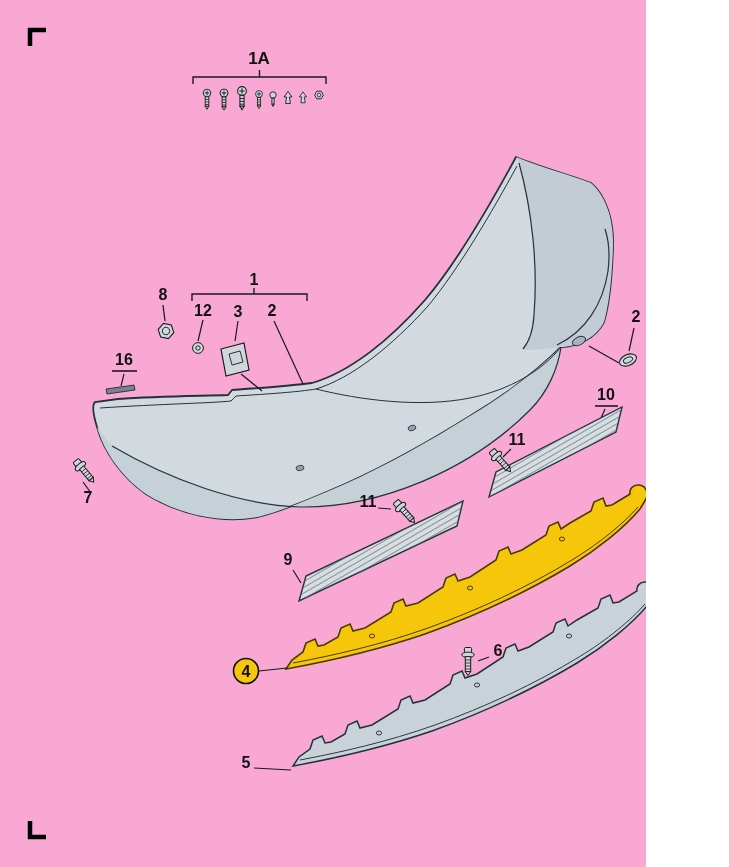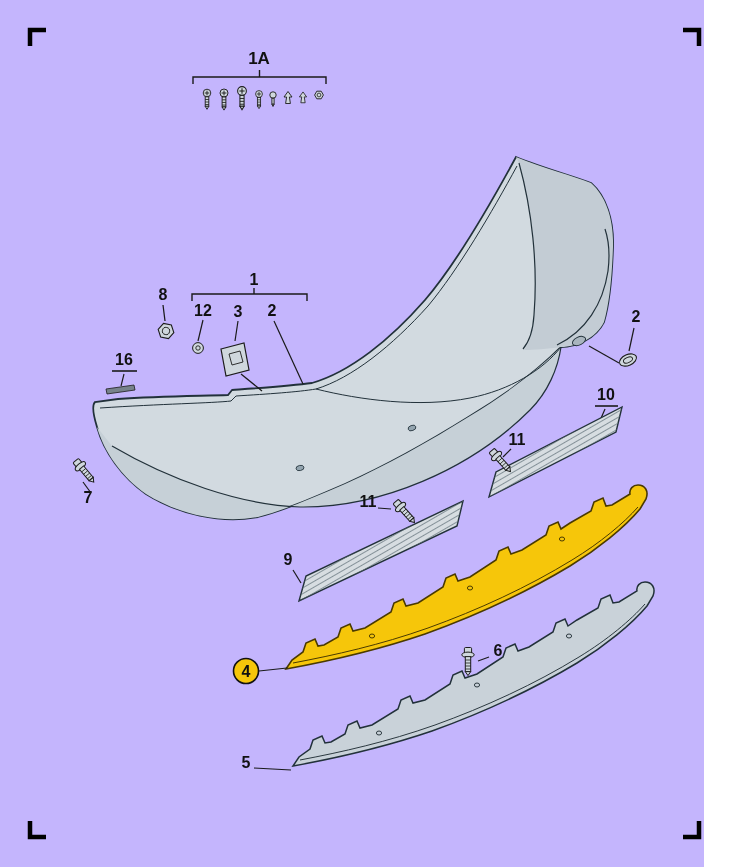--- a/index.html
+++ b/index.html
@@ -1,17 +1,17 @@
 <!DOCTYPE html>
 <html><head>
 <meta charset="utf-8">
 <style>
   html,body { margin:0; padding:0; background:#ffffff; }
   body { width:729px; height:867px; font-family:"Liberation Sans", sans-serif; }
-  #stage { position:relative; width:704px; height:867px; background:#c4b5fd; overflow:hidden; }
+  #stage { position:relative; width:646px; height:867px; background:#f9a8d4; overflow:hidden; }
   svg { display:block; }
   .callout { font:bold 16px "Liberation Sans", sans-serif; fill:#111; }
   .callout-big { font:bold 17px "Liberation Sans", sans-serif; fill:#111; }
   .leader { stroke:#1a1a1a; stroke-width:1.2; fill:none; }
   .bracket { stroke:#1a1a1a; stroke-width:1.4; fill:none; }
   .underline { stroke:#1a1a1a; stroke-width:1.6; }
   .cornermark { stroke:#000; stroke-width:4.5; fill:none; }
   .partline { stroke:#22313a; fill:none; }
 </style>
 </head>

